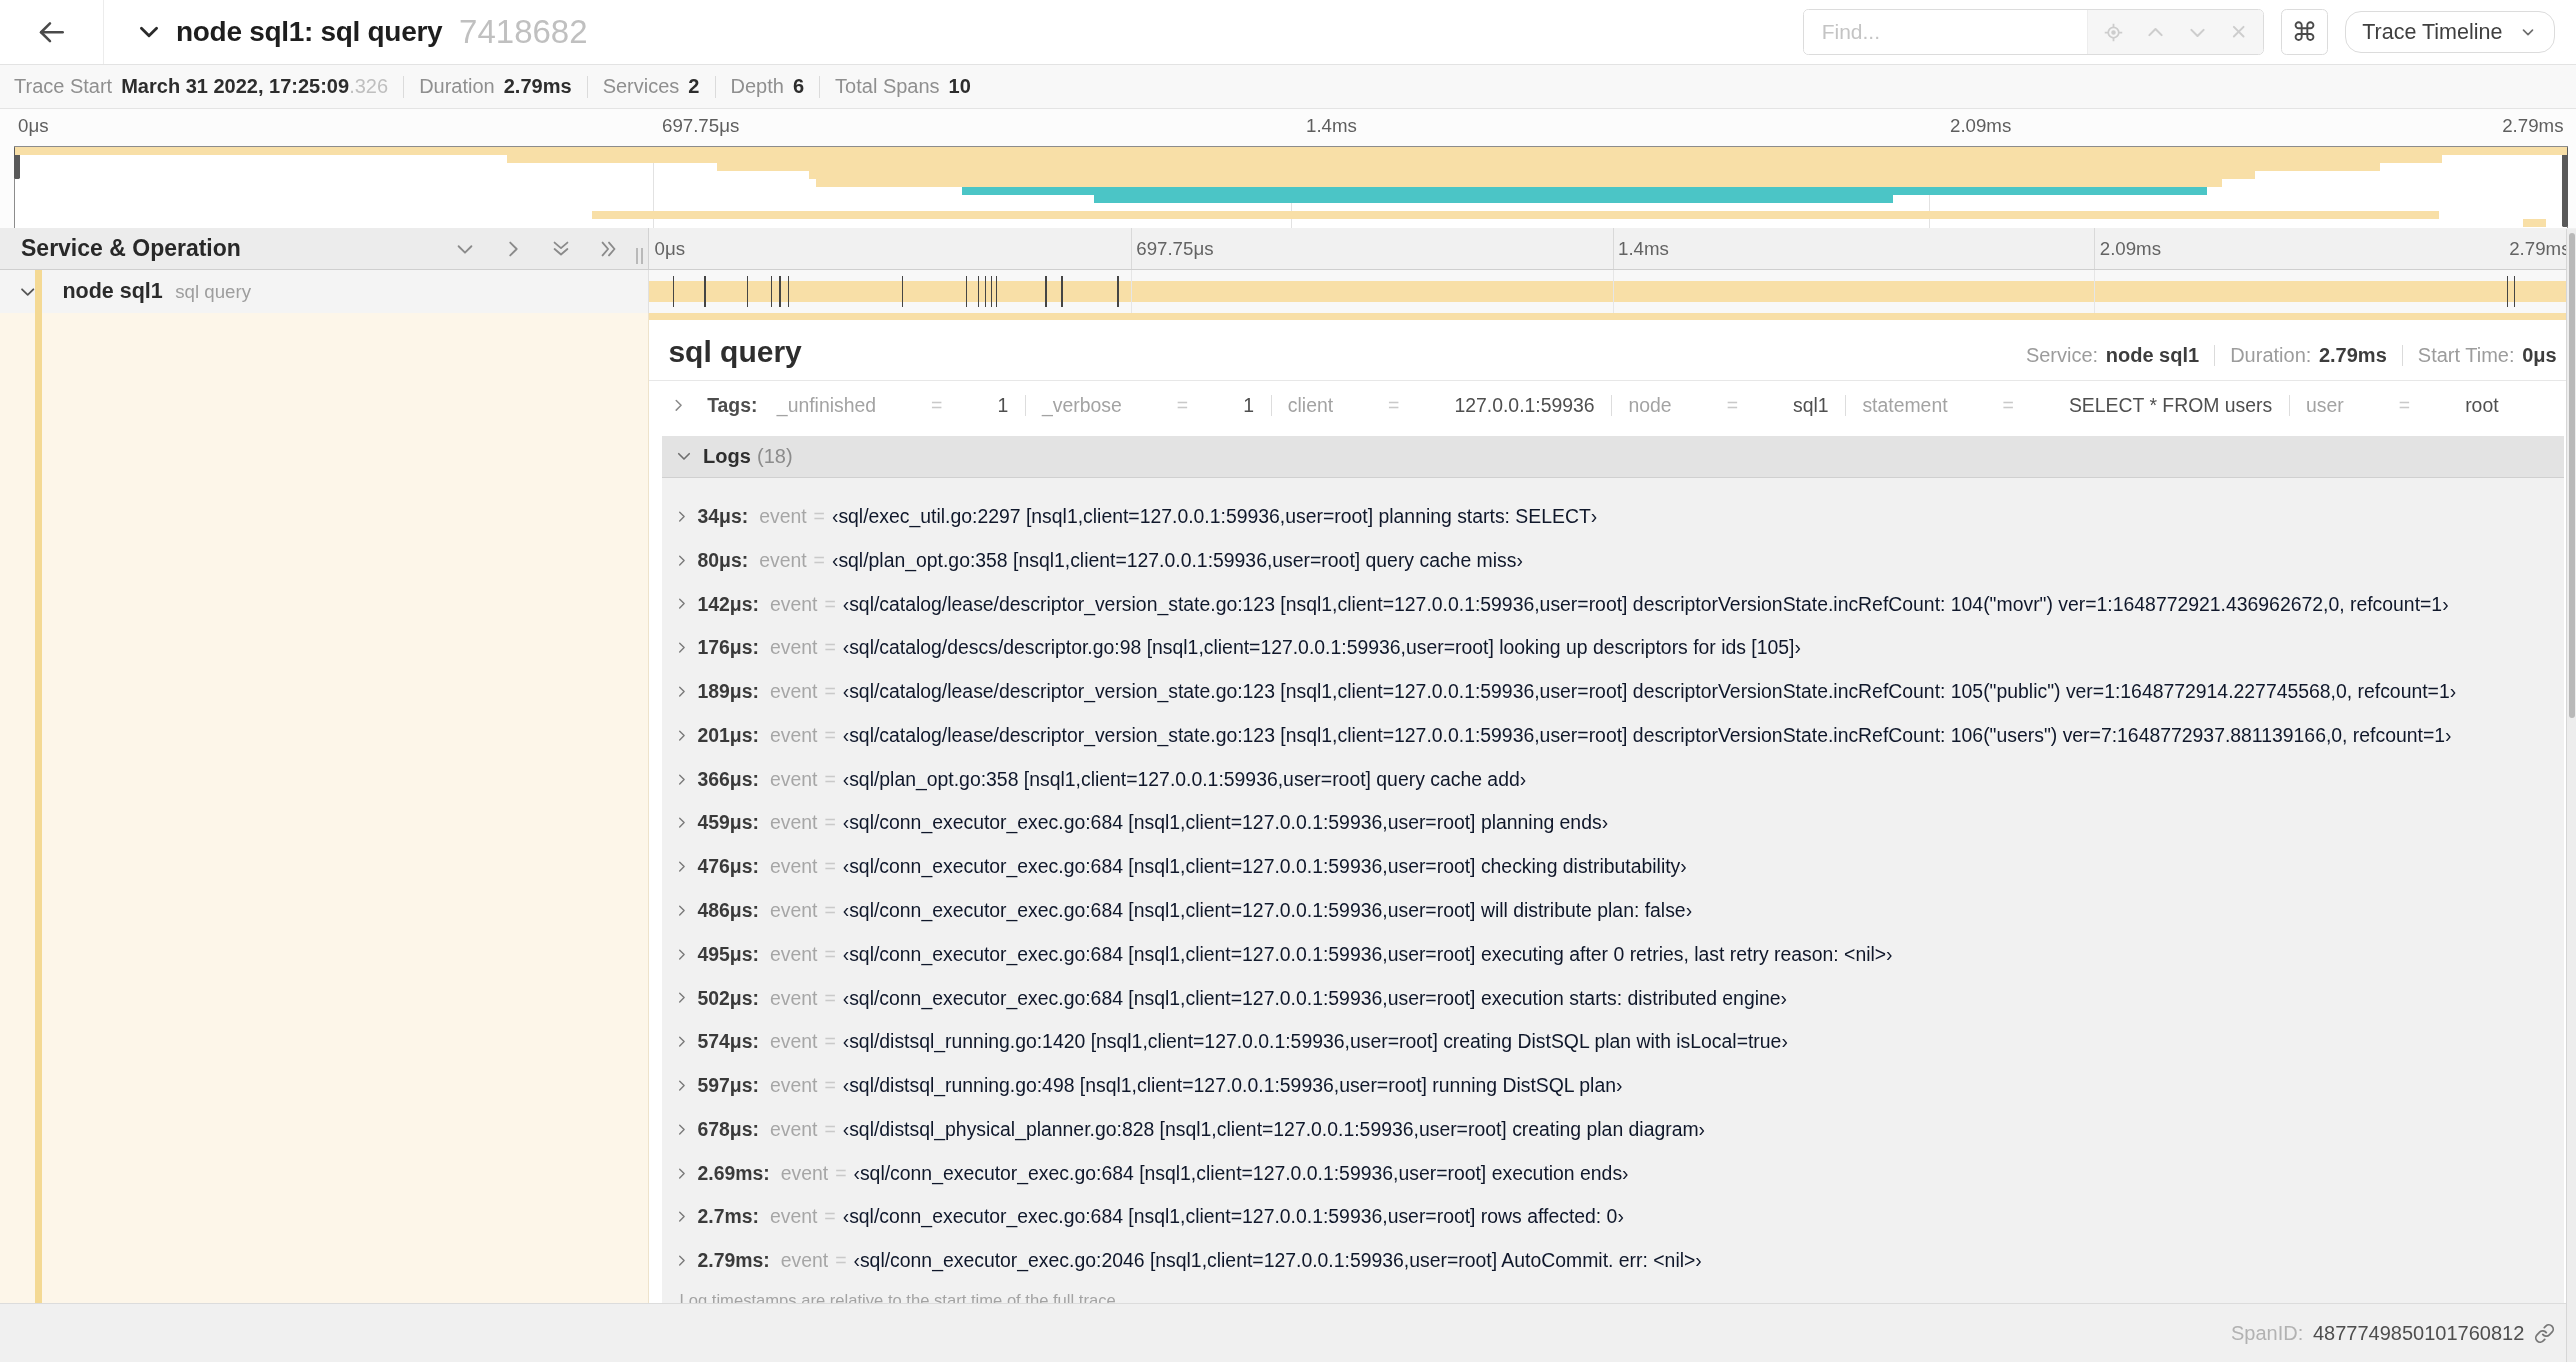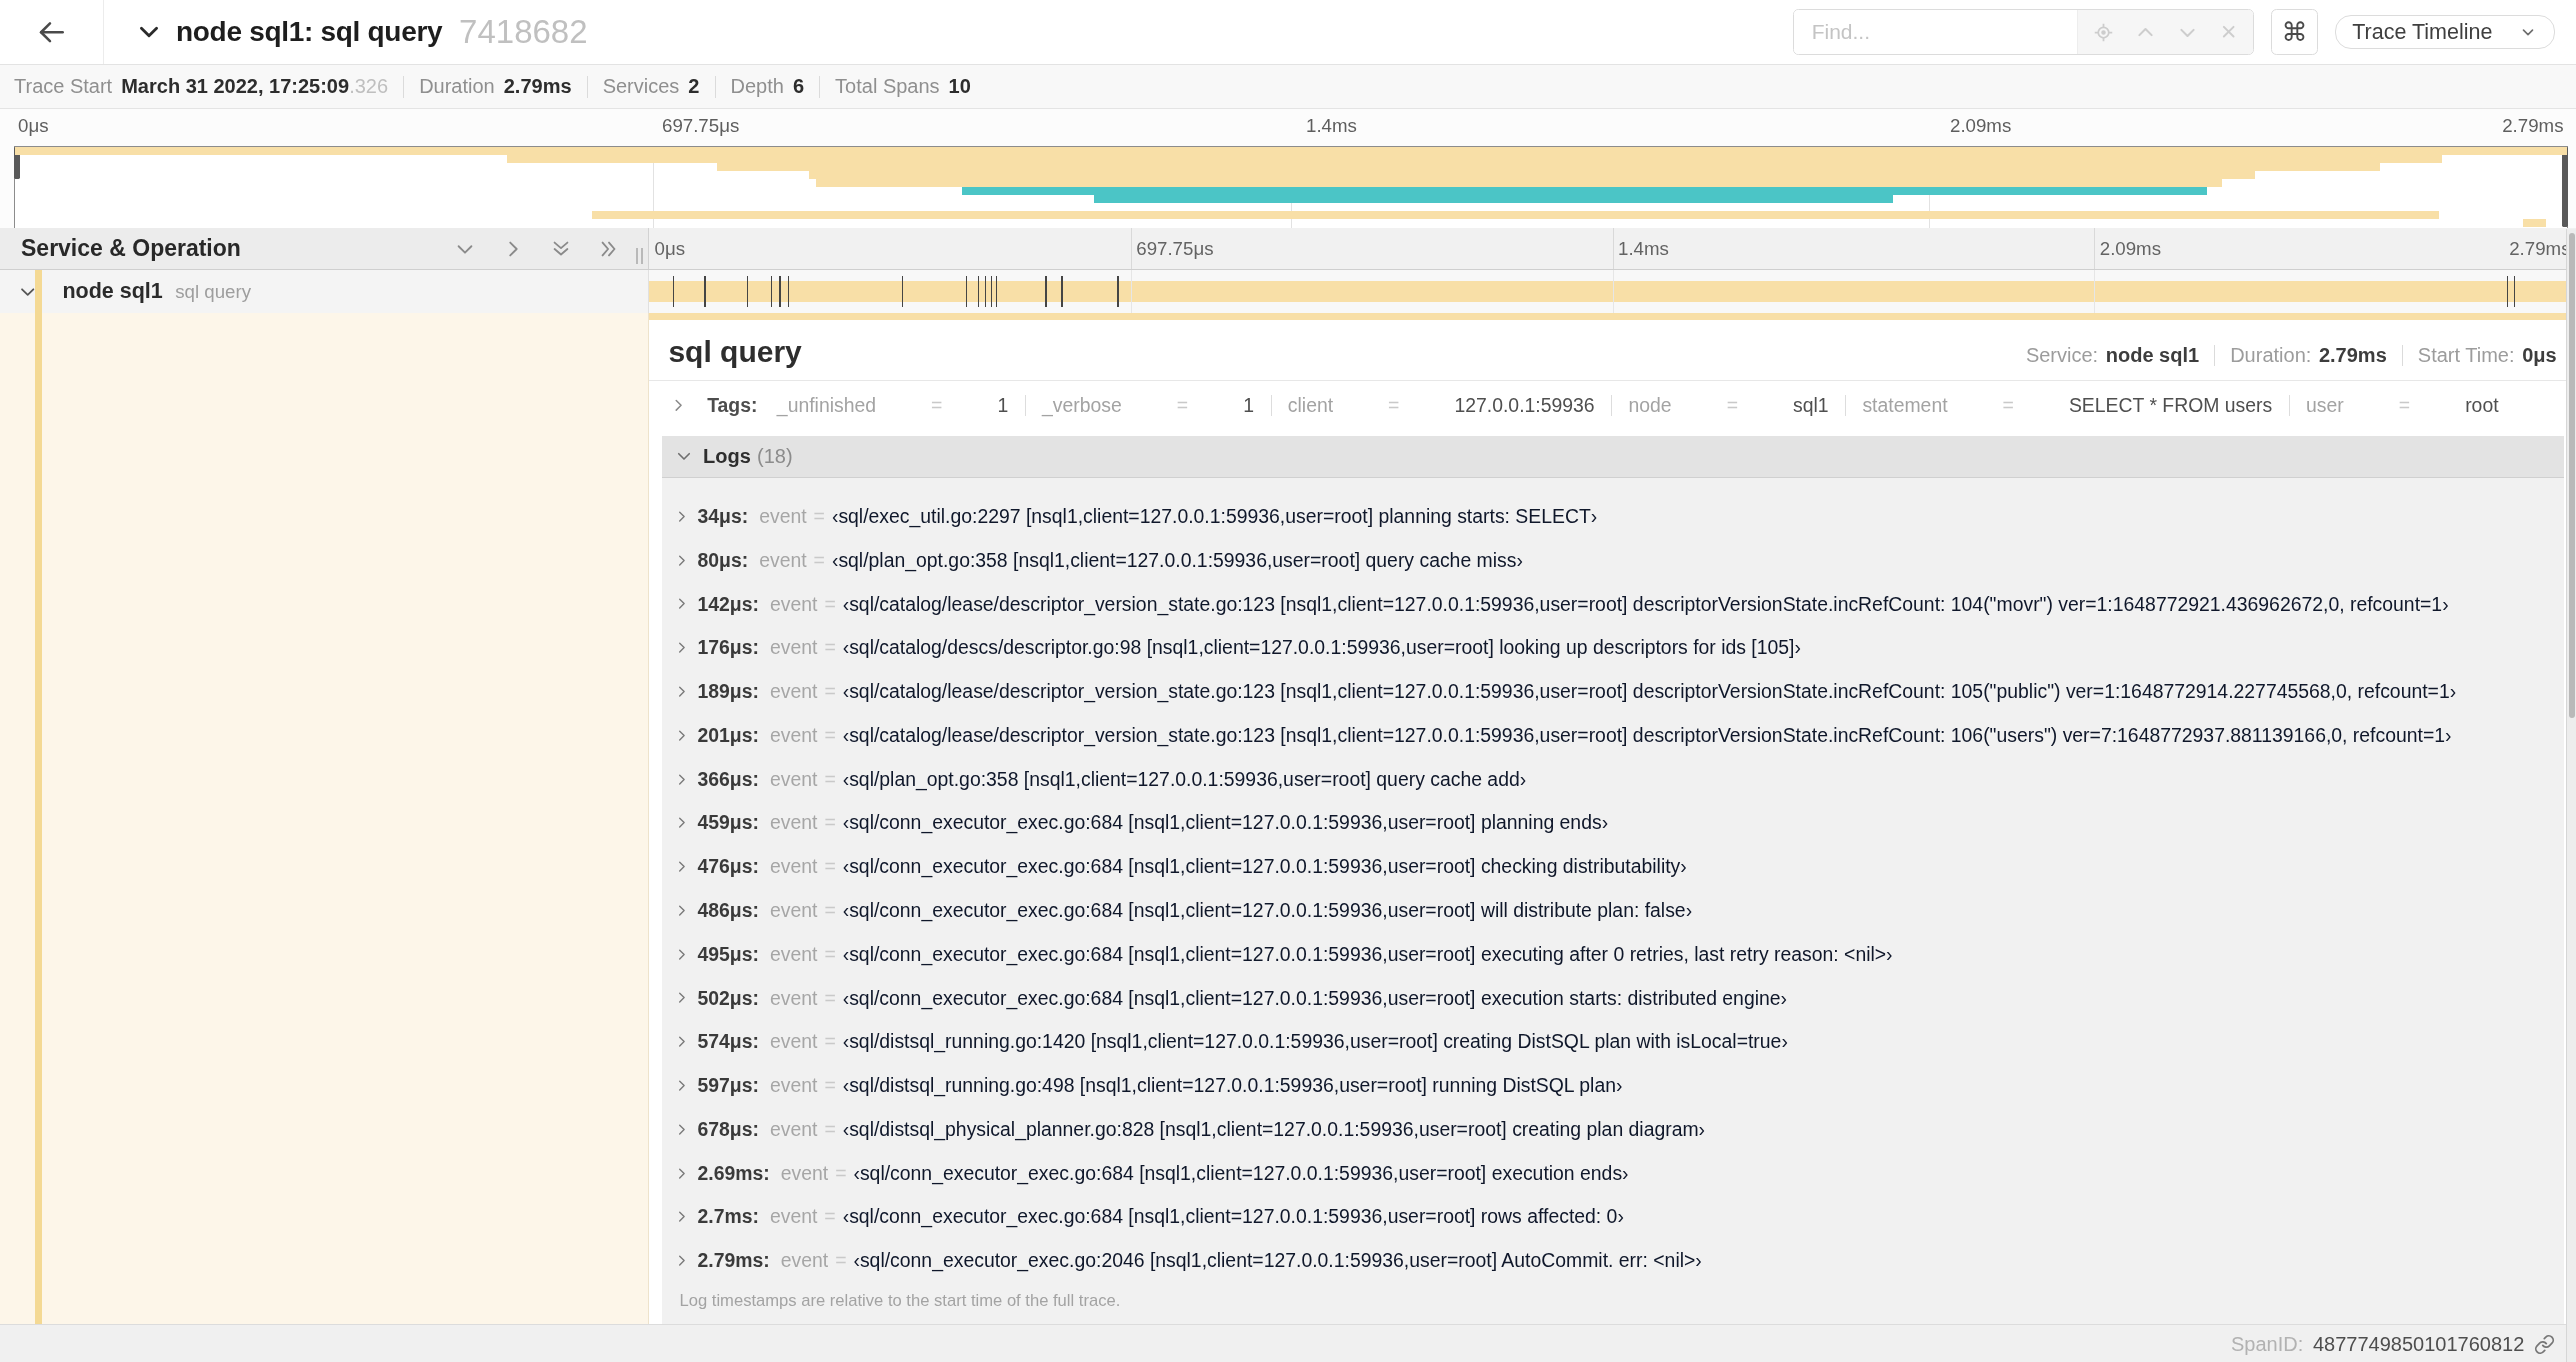--- a/index.html
+++ b/index.html
@@ -13,21 +13,21 @@
   .title-chev { display: flex; align-items: center; }
   h1.page-title { font-size: 28px; font-weight: 700; color: #1E1E1E; letter-spacing: -0.3px; }
   .trace-id { font-size: 33px; color: #C0C0C0; font-weight: 400; margin-left: 2.8px; }
   .hdr-right { margin-left: auto; display: flex; align-items: center; gap: 16.6px; padding-right: 21px; }
   .find-group { display: flex; height: 46px; border: 0.7px solid #DCDCDC; border-radius: 5.5px; overflow: hidden; background: #fff; }
   .find-input { border: none; outline: none; width: 283px; padding: 0 18px; font-size: 21px; color: #444; font-family: "Liberation Sans", sans-serif; background: #fff; }
   .find-input::placeholder { color: #C4C4C4; }
   .find-icons { display: flex; align-items: center; background: #F6F6F6; padding: 0 15.2px; gap: 21px; color: #CDCDCD; border-left: 0.7px solid #EDEDED; }
   .icon-btn { display: flex; align-items: center; justify-content: center; cursor: pointer; }
   .kbd-btn { height: 46px; width: 47px; border: 0.7px solid #DCDCDC; border-radius: 5.5px; background: #fff; font-size: 26px; color: #4A4A4A; display: flex; align-items: center; justify-content: center; cursor: pointer; }
-  .view-btn { height: 34px; border: 0.7px solid #DCDCDC; border-radius: 16px; background: #fff; font-size: 21.5px; color: #3F3F3F; display: flex; align-items: center; gap: 27px; padding: 0 16.6px; cursor: pointer; }
+  .view-btn { height: 42px; border: 0.7px solid #DCDCDC; border-radius: 16px; background: #fff; font-size: 21.5px; color: #3F3F3F; display: flex; align-items: center; gap: 17px; padding: 0 16.6px; cursor: pointer; }
 
   
   .infobar { height: 44px; flex: 0 0 auto; background: #F8F8F8; border-bottom: 0.7px solid #E4E4E4; display: flex; align-items: center; padding-left: 14px; font-size: 20px; }
   .info-item { display: flex; align-items: center; }
   .info-label { color: #8F8F8F; margin-right: 9px; }
   .info-value { font-weight: 700; color: #2D2D2D; }
   .info-light { color: #BFBFBF; font-weight: 400; }
   .info-div { width: 0.7px; height: 22px; background: #DBDBDB; margin: 0 15.2px; }
 
   
@@ -87,21 +87,21 @@
   .logs-body { background: #F1F1F1; flex: 1; padding: 16.6px 7px 4.2px 8.3px; display: flex; flex-direction: column; min-height: 0; overflow: hidden; }
   .log-row { display: flex; align-items: baseline; padding: 10.4px 0; font-size: 19.4px; white-space: nowrap; cursor: pointer; }
   .log-chev { margin: 0 8.3px 0 4.2px; color: #7A7A7A; align-self: center; display: flex; }
   .log-time { font-weight: 700; color: #3A3A3A; margin-right: 11px; }
   .log-key { color: #A6A6A6; }
   .log-eq { color: #C9C9C9; margin: 0 7px; }
   .log-val { color: #0f172a; overflow: hidden; text-overflow: clip; }
   .logs-note { font-size: 16.6px; color: #A3A3A3; padding: 8.3px 0 11px 9.7px; flex: 0 0 auto; margin-top: auto; }
 
   
-  .bottom-bar { height: 39px; flex: 0 0 auto; background: #F0F0F0; border-top: 0.7px solid #DCDCDC; display: flex; align-items: center; justify-content: flex-end; padding-right: 21px; font-size: 20px; gap: 9.7px; }
+  .bottom-bar { height: 60px; flex: 0 0 auto; background: #F0F0F0; border-top: 0.7px solid #DCDCDC; display: flex; align-items: center; justify-content: flex-end; padding-right: 21px; font-size: 20px; gap: 9.7px; }
   .spanid-label { color: #B2B2B2; }
   .spanid-value { color: #4E4E4E; }
 
   
   .scrollbar { position: absolute; right: 0; top: 229px; bottom: 0; width: 9.7px; background: #EDEDED; border-left: 0.7px solid #D6D6D6; }
   .scroll-thumb { position: absolute; left: 1.4px; right: 1.4px; top: 4.2px; height: 485px; background: #B9B9B9; border-radius: 4.2px; cursor: grab; }
 
   svg.ic { display: block; }
 </style>
 </head>

